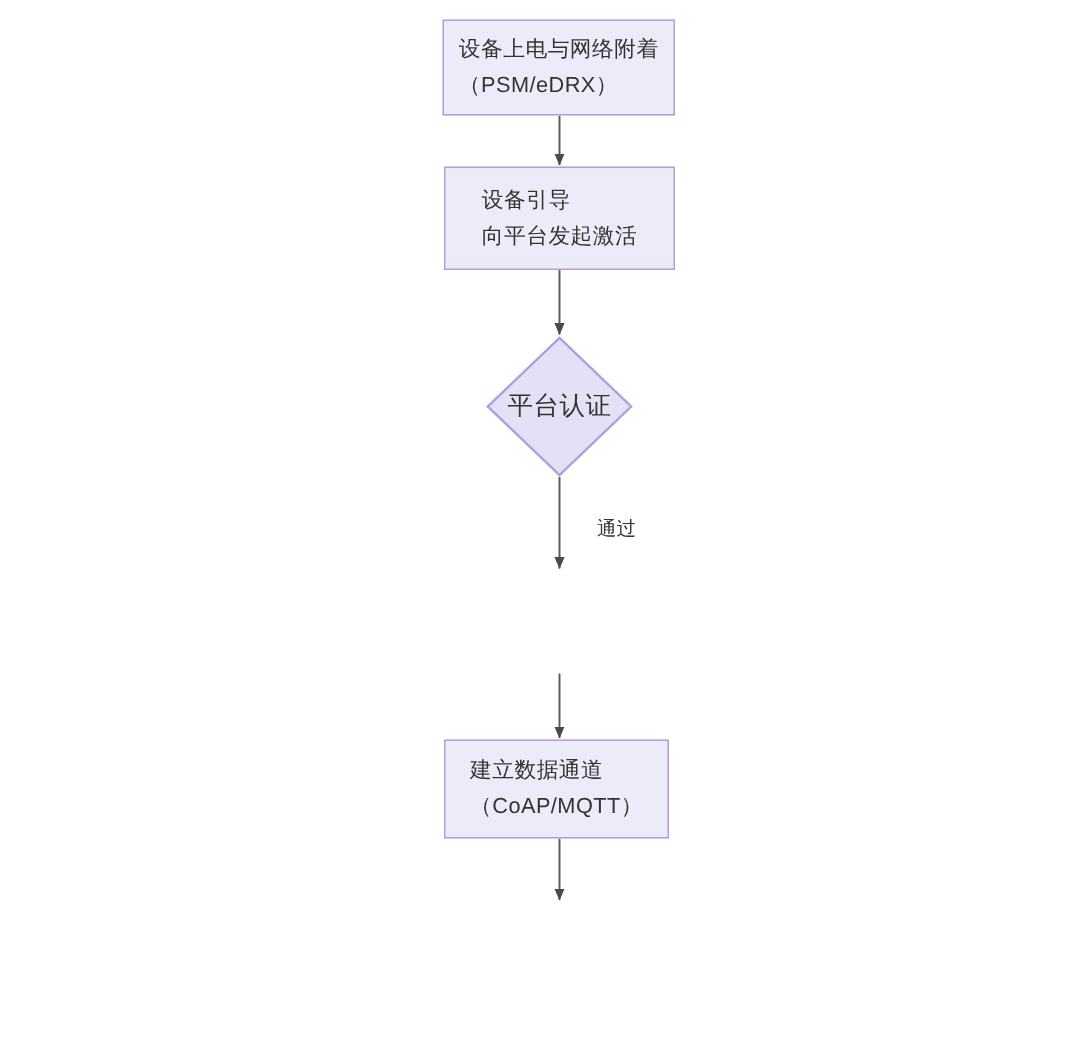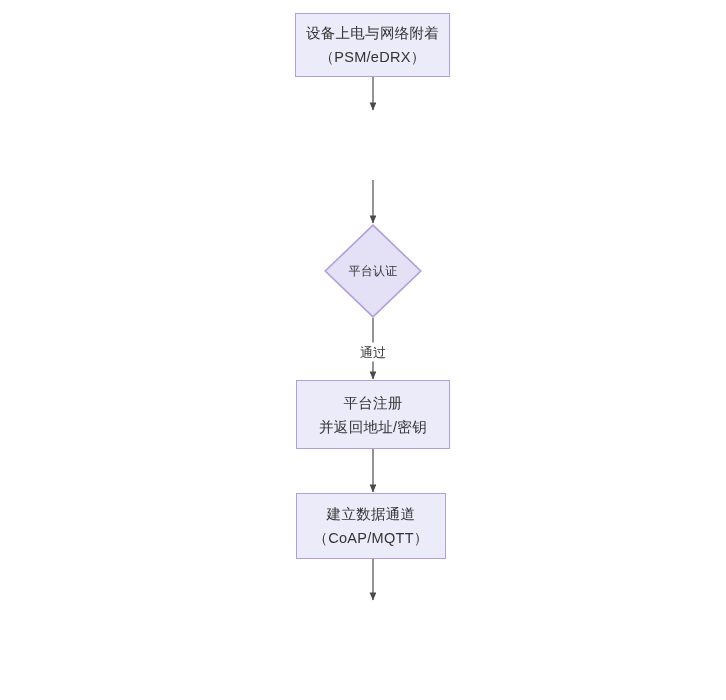--- a/index.html
+++ b/index.html
@@ -28,21 +28,20 @@
     width: 726px;
     height: 700px;
     pointer-events: none;
   }
   .node {
     position: absolute;
     box-sizing: border-box;
     display: flex;
     align-items: center;
     justify-content: center;
-    text-align: center;
     color: #333333;
     font-size: 14.5px;
     line-height: 24px;
     letter-spacing: 0.3px;
   }
   .node.process {
     background: #ecebf9;
     border: 1.6px solid #b39ddb;
   }
   .node .node-label {
@@ -58,32 +57,33 @@
     left: 0;
     top: 0;
     width: 100%;
     height: 100%;
   }
   .diamond-label {
     position: relative;
     z-index: 2;
     white-space: pre-line;
     color: #333333;
-    font-size: 12px;
+    font-size: 17px;
     line-height: 22px;
   }
   .edge-label {
     position: absolute;
     background: #ffffff;
     color: #333333;
     font-size: 13px;
     line-height: 17px;
     padding: 1px 3px;
     white-space: nowrap;
     transform: translate(-50%, -50%);
+    margin-left: 38px;
   }
 </style>
 </head>
 <body>
 
 <div id="flow-canvas">
 
   <svg class="edge-svg" viewBox="0 0 726 700">
     <defs>
       <marker id="arrowhead" markerWidth="9" markerHeight="9" refX="7.6" refY="3.4" orient="auto" markerUnits="userSpaceOnUse">
@@ -105,34 +105,34 @@
     <g>
       <line x1="373" y1="559" x2="373" y2="600" stroke="#5a5a5a" stroke-width="1.3" marker-end="url(#arrowhead)"></line>
     </g>
   </svg>
 
   <div class="node process" style="left:295px; top:13px; width:155px; height:64px;">
     <span class="node-label">设备上电与网络附着
 （PSM/eDRX）</span>
   </div>
 
+  <div class="node process" style="left:296px; top:111px; width:154px; height:69px;">
+    <span class="node-label">设备引导
+向平台发起激活</span>
+  </div>
 
   <div class="node decision" style="left:324px; top:224px; width:98px; height:94px;">
     <svg class="diamond-shape" viewBox="0 0 98 94" preserveAspectRatio="none">
       <polygon points="49,1.2 96.8,47 49,92.8 1.2,47" fill="#e4e1f7" stroke="#b39ddb" stroke-width="1.6"></polygon>
     </svg>
     <span class="diamond-label">平台认证</span>
   </div>
 
   <div class="edge-label" style="left:373px; top:352px;">通过</div>
 
-  <div class="node process" style="left:296px; top:380px; width:154px; height:69px;">
-    <span class="node-label">平台注册
-并返回地址/密钥</span>
-  </div>
 
   <div class="node process" style="left:296px; top:493px; width:150px; height:66px;">
     <span class="node-label">建立数据通道
 （CoAP/MQTT）</span>
   </div>
 
 
 </div>
 
 </body></html>

